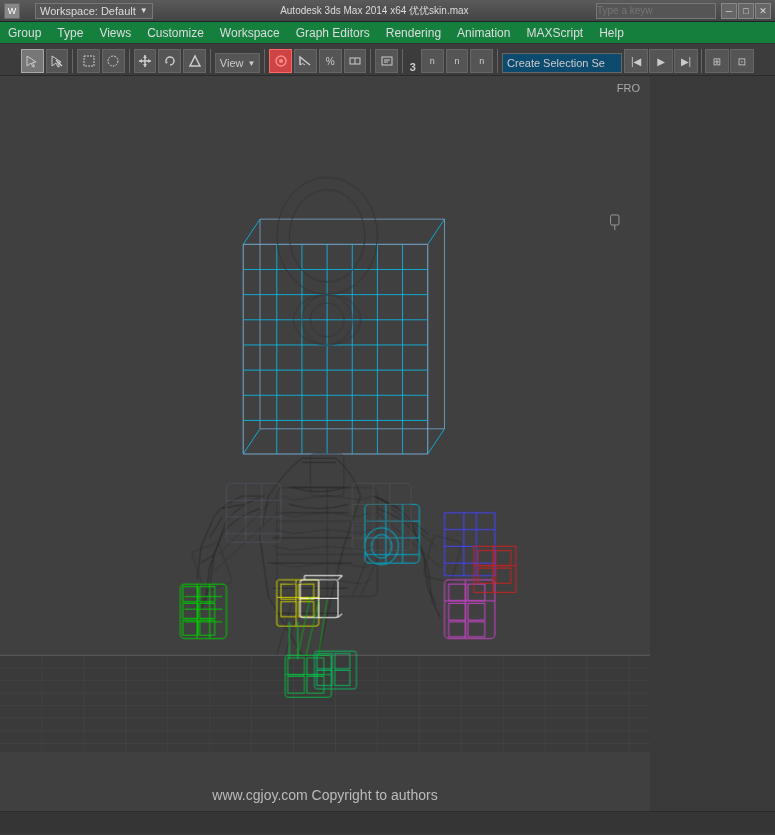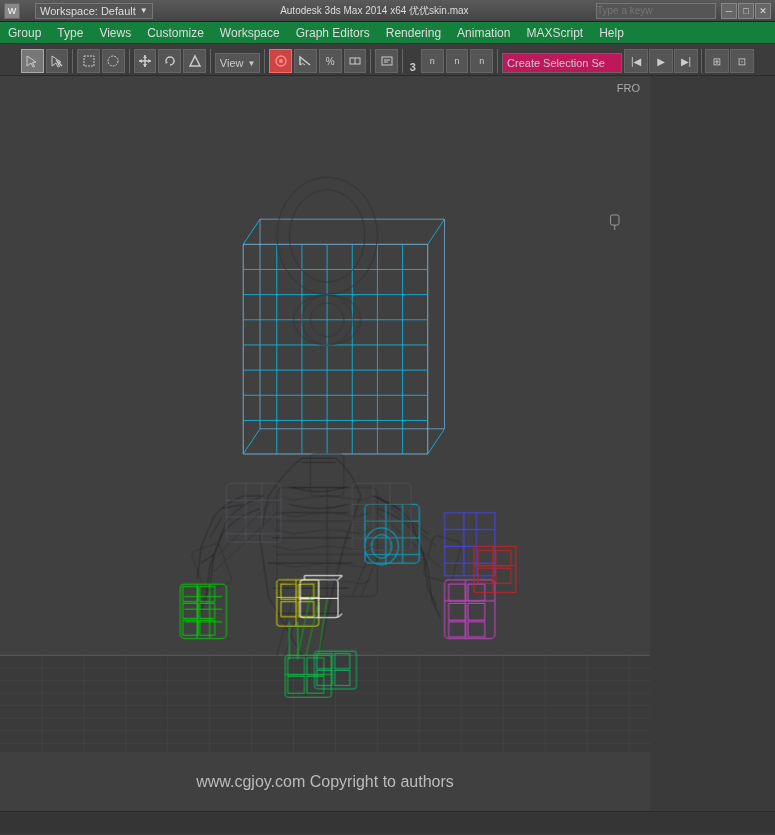--- a/index.html
+++ b/index.html
@@ -140,21 +140,21 @@
     }
     .tb-label {
       font-size: 11px;
       color: #ccc;
       padding: 0 3px;
       font-weight: bold;
     }
     .big-input {
       width: 120px;
       height: 20px;
-      background: #be185d;
+      background: #0c4a6e;
       border: 1px solid #666;
       color: #ccc;
       font-size: 11px;
       padding: 0 4px;
     }
 
     
     #viewport {
       width: 650px;
       height: 735px;
@@ -178,24 +178,24 @@
       top: 6px;
       right: 10px;
       font-size: 11px;
       color: #aaa;
       font-family: Arial, sans-serif;
     }
 
     
     .watermark {
       position: absolute;
-      bottom: 20px;
+      bottom: 8px;
       left: 50%;
       transform: translateX(-50%);
-      font-size: 16px;
+      font-size: 14px;
       color: #bbb;
       white-space: nowrap;
       font-family: Arial, sans-serif;
     }
 
     
     #status-bar {
       height: 22px;
       background: #353535;
       border-top: 1px solid #2a2a2a;

